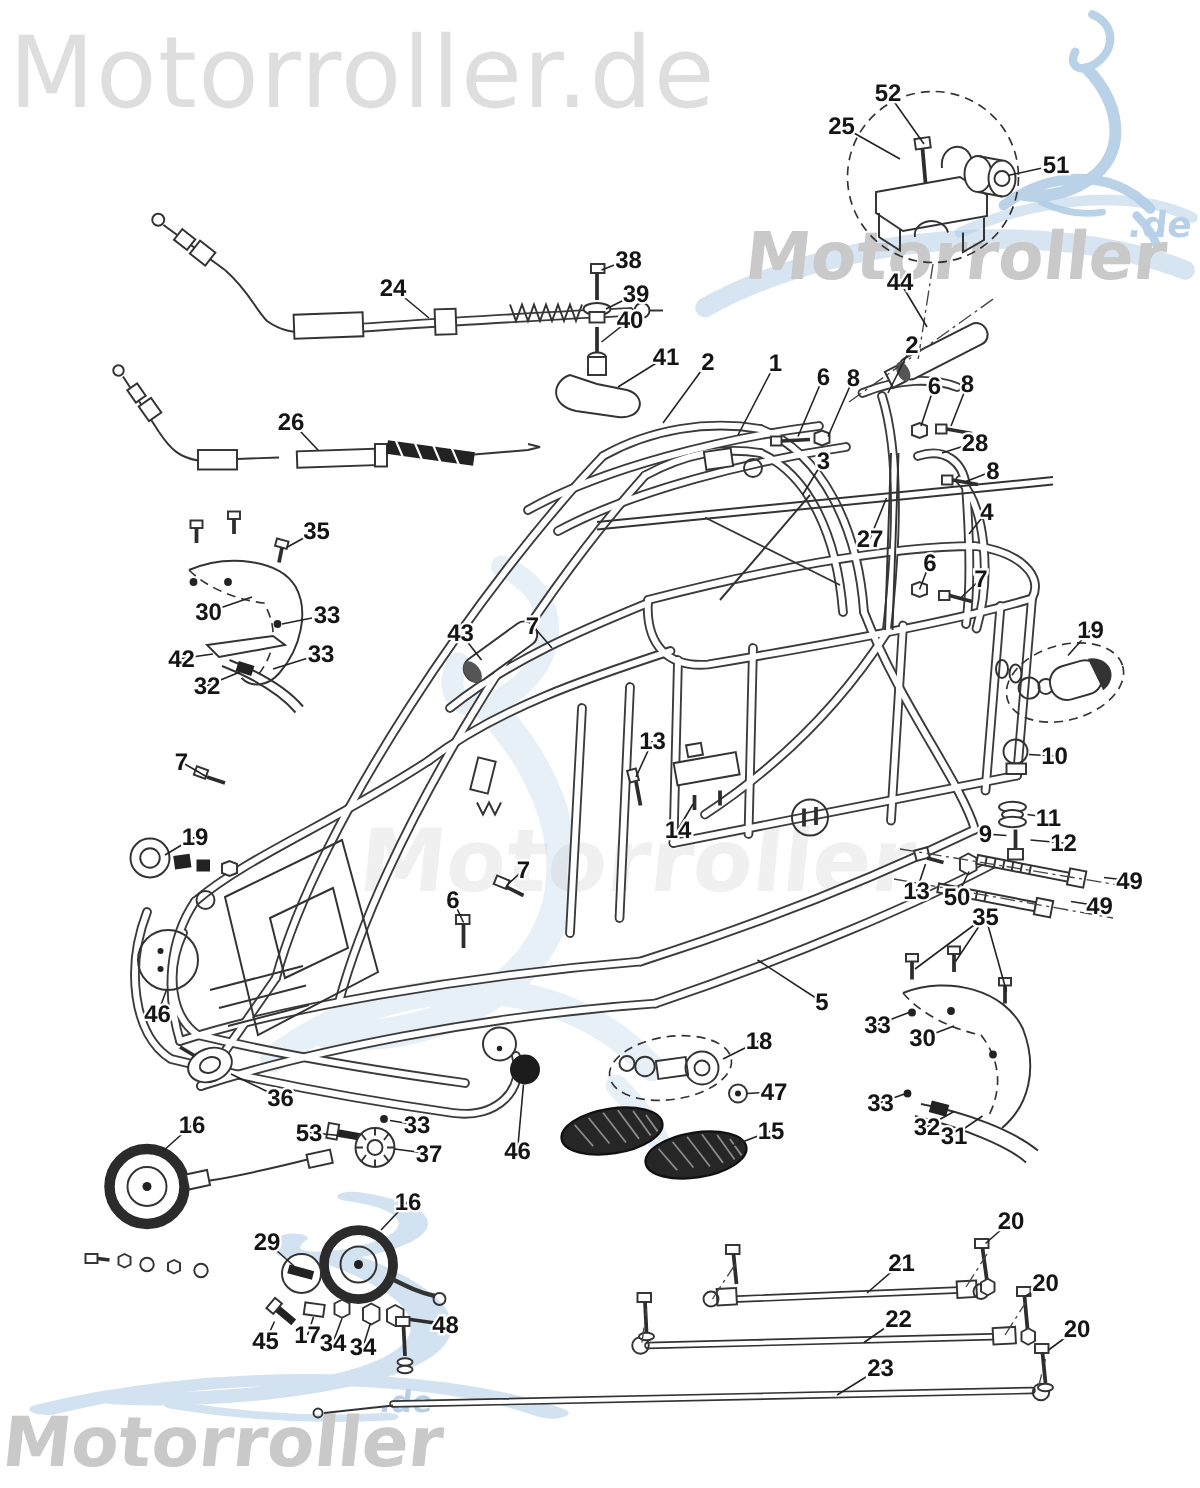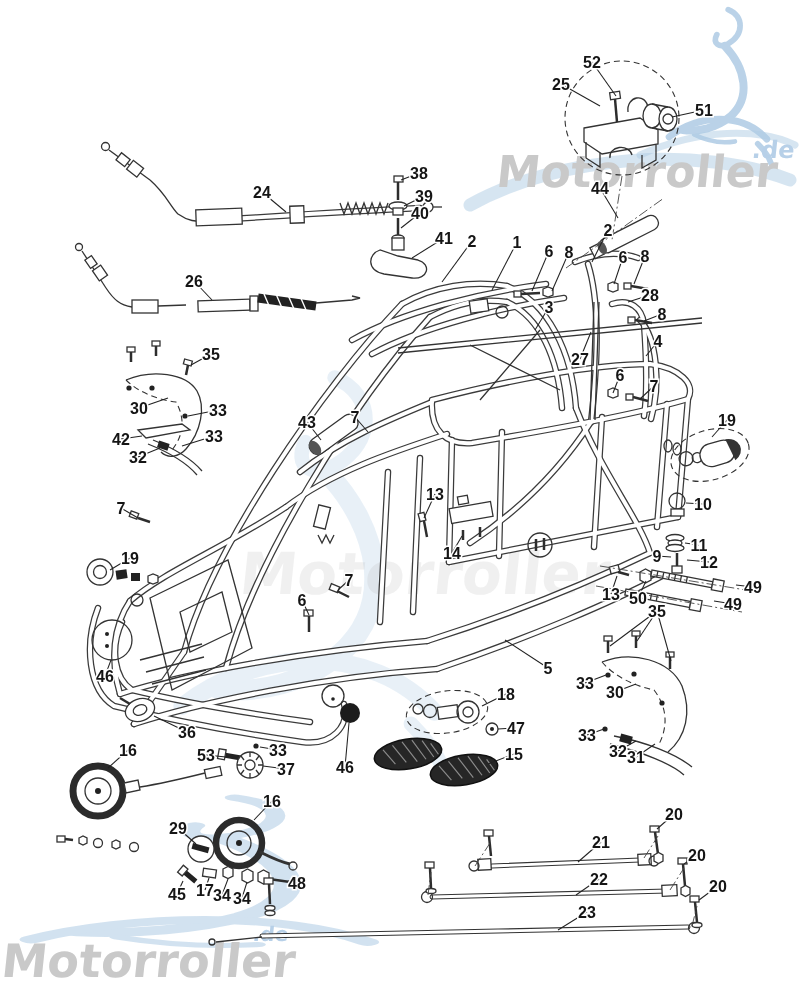--- a/index.html
+++ b/index.html
@@ -35,20 +35,21 @@
   .leader{stroke:#222;stroke-width:1.05;}
   .callout{font:600 16px "Liberation Sans",sans-serif;fill:#151515;text-anchor:middle;
            paint-order:stroke;stroke:#fff;stroke-width:3px;}
   .swoosh{stroke:#aecbe4;fill:none;stroke-linecap:round;}
 </style>
 </head>
 <body>
 
 <div class="stage">
 
+  <div class="wm logo-top">Motorroller.de</div>
 
   <svg class="bluemark" style="left:660px;top:2px" width="125" height="172" viewBox="0 0 110 150" aria-hidden="true">
     <g class="swoosh" opacity=".85">
       <path d="M60,6 C74,12 74,28 60,36 C52,40 46,36 50,28" stroke-width="5"></path>
       <path d="M57,38 C76,58 80,84 62,100 C50,110 34,114 20,112" stroke-width="7"></path>
       <path d="M8,118 C34,98 72,96 94,120" stroke-width="6"></path>
       <path d="M86,124 C92,130 96,136 98,142" stroke-width="5"></path>
       <path d="M30,116 C42,122 54,124 66,122" stroke-width="4"></path>
     </g>
   </svg>

